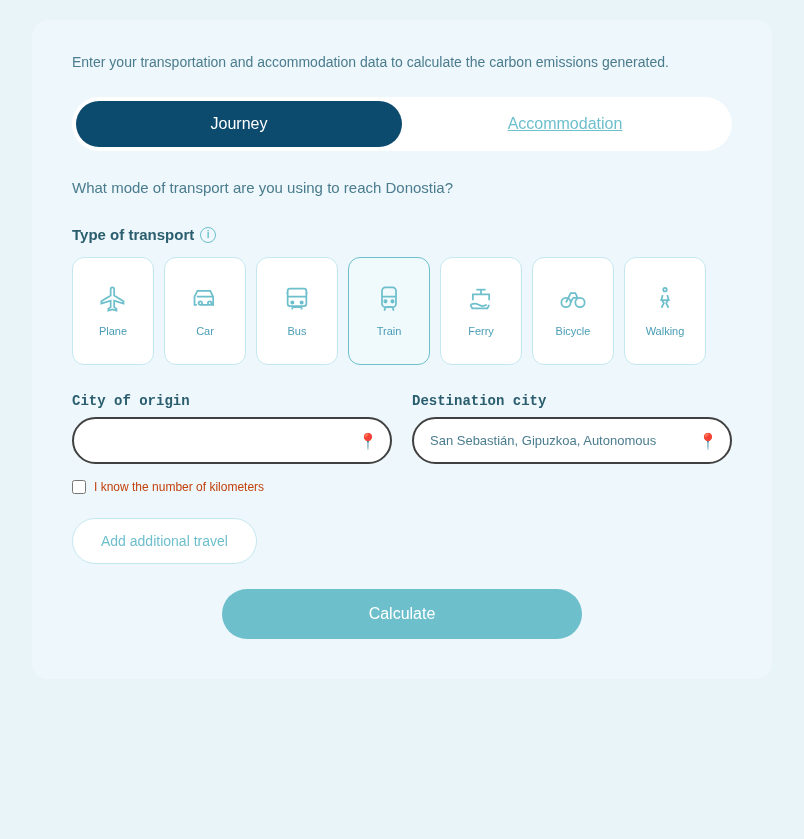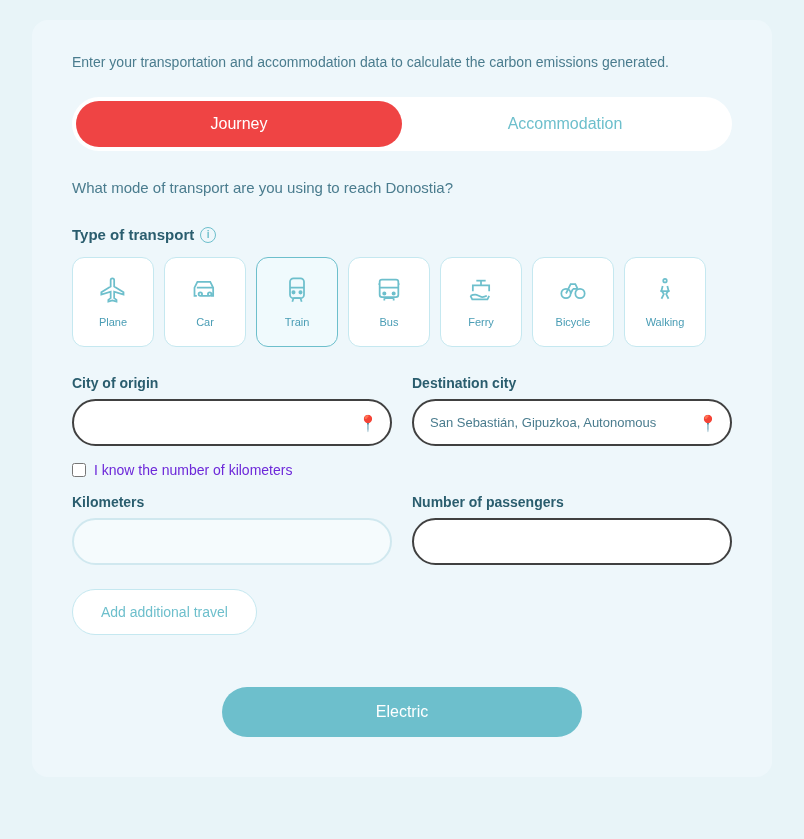--- a/index.html
+++ b/index.html
@@ -37,26 +37,27 @@
       flex: 1;
       padding: 14px 20px;
       border-radius: 50px;
       border: none;
       font-size: 16px;
       font-weight: 500;
       cursor: pointer;
       transition: all 0.2s;
     }
     .tab.active {
-      background: #ef4444;
+      background: #0c4a6e;
       color: white;
     }
     .tab.inactive {
       background: transparent;
       color: #6dbfcc;
+      text-decoration: underline;
     }
     .question {
       color: #4a7c8e;
       font-size: 15px;
       margin-bottom: 30px;
     }
     .section-label {
       color: #2a5d6e;
       font-size: 15px;
       font-weight: 700;
@@ -84,21 +85,21 @@
       margin-bottom: 28px;
       flex-wrap: wrap;
     }
     .transport-card {
       display: flex;
       flex-direction: column;
       align-items: center;
       justify-content: center;
       gap: 8px;
       width: 82px;
-      height: 90px;
+      height: 108px;
       border-radius: 12px;
       border: 1.5px solid #c5e8f0;
       background: white;
       cursor: pointer;
       font-size: 11px;
       color: #4a9db5;
       font-weight: 500;
       transition: all 0.2s;
     }
     .transport-card.selected {
@@ -122,20 +123,21 @@
       margin-bottom: 16px;
     }
     .field-group {
       flex: 1;
     }
     .field-label {
       color: #2a5d6e;
       font-size: 14px;
       font-weight: 700;
       margin-bottom: 8px;
+      font-family: Liberation Mono, monospace;
     }
     .input-wrapper {
       position: relative;
     }
     .input-field {
       width: 100%;
       padding: 14px 40px 14px 16px;
       border-radius: 50px;
       border: 2px solid #404040;
       background: white;
@@ -162,36 +164,36 @@
       gap: 8px;
       margin-bottom: 16px;
     }
     .checkbox-row input[type="checkbox"] {
       width: 14px;
       height: 14px;
       accent-color: #6dbfcc;
       cursor: pointer;
     }
     .checkbox-label {
-      color: #6d28d9;
-      font-size: 14px;
+      color: #c2410c;
+      font-size: 12px;
     }
     .add-travel-btn {
       display: inline-flex;
       align-items: center;
       gap: 8px;
       padding: 14px 28px;
       border-radius: 50px;
       border: 1.5px solid #c5e8f0;
       background: white;
       color: #6dbfcc;
       font-size: 14px;
       font-weight: 500;
       cursor: pointer;
-      margin-bottom: 52px;
+      margin-bottom: 25px;
       margin-top: 8px;
     }
     .calculate-btn {
       display: block;
       width: 360px;
       margin: 0 auto;
       padding: 16px;
       border-radius: 50px;
       border: none;
       background: #6dbfcc;
@@ -234,42 +236,42 @@
     <div class="transport-card">
       <span class="icon">
         <svg viewBox="0 0 24 24">
             <path d="M5 17H3v-7l2.5-5h11L19 10v7h-2m-1 0H8m8 0a1.5 1.5 0 0 0 1.5-1.5A1.5 1.5 0 0 0 16 14a1.5 1.5 0 0 0-1.5 1.5A1.5 1.5 0 0 0 16 17m-8 0a1.5 1.5 0 0 0 1.5-1.5A1.5 1.5 0 0 0 8 14a1.5 1.5 0 0 0-1.5 1.5A1.5 1.5 0 0 0 8 17M5 10h14"></path>
           </svg>
       </span>
       <span>Car</span>
     </div>
 
 
+    <div class="transport-card">
+      <span class="icon">
+        <svg viewBox="0 0 24 24">
+            <rect x="4" y="3" width="16" height="15" rx="2"></rect>
+            <path d="M4 10h16M8 19v2M16 19v2M8 19h8M3 7h1M20 7h1"></path>
+            <circle cx="8" cy="15" r="1" fill="#6dbfcc"></circle>
+            <circle cx="16" cy="15" r="1" fill="#6dbfcc"></circle>
+          </svg>
+      </span>
+      <span>Bus</span>
+    </div>
+
     <div class="transport-card selected">
       <span class="icon">
         <svg viewBox="0 0 24 24">
             <rect x="6" y="2" width="12" height="17" rx="3"></rect>
             <path d="M6 10h12M9 19l-1 3M15 19l1 3M9 19h6"></path>
             <circle cx="9" cy="14" r="1" fill="#6dbfcc"></circle>
             <circle cx="15" cy="14" r="1" fill="#6dbfcc"></circle>
           </svg>
       </span>
       <span>Train</span>
-    </div>
-
-    <div class="transport-card">
-      <span class="icon">
-        <svg viewBox="0 0 24 24">
-            <rect x="4" y="3" width="16" height="15" rx="2"></rect>
-            <path d="M4 10h16M8 19v2M16 19v2M8 19h8M3 7h1M20 7h1"></path>
-            <circle cx="8" cy="15" r="1" fill="#6dbfcc"></circle>
-            <circle cx="16" cy="15" r="1" fill="#6dbfcc"></circle>
-          </svg>
-      </span>
-      <span>Bus</span>
     </div>
 
     <div class="transport-card">
       <span class="icon">
         <svg viewBox="0 0 24 24">
             <path d="M3 17s2-1 4-1 4 2 6 2 4-1 4-1"></path>
             <path d="M5 13V8h14v5"></path>
             <path d="M12 8V4"></path>
             <path d="M8 4h8"></path>
             <path d="M3 17l1.5 3h13l1.5-3"></path>
@@ -318,31 +320,17 @@
         <span class="location-icon">📍</span>
       </div>
     </div>
   </div>
 
   <div class="checkbox-row">
     <input type="checkbox" id="km-checkbox" style="">
     <label class="checkbox-label" for="km-checkbox">I know the number of kilometers</label>
   </div>
 
-  <div class="fields-row">
-    <div class="field-group">
-      <div class="field-label">Kilometers</div>
-      <div class="input-wrapper">
-        <input class="input-field disabled" type="text" disabled="" style="">
-      </div>
-    </div>
-    <div class="field-group">
-      <div class="field-label">Number of passengers</div>
-      <div class="input-wrapper">
-        <input class="input-field" type="text" style="">
-      </div>
-    </div>
-  </div>
 
   <button class="add-travel-btn">Add additional travel</button>
 
-  <button class="calculate-btn">Electric</button>
+  <button class="calculate-btn">Calculate</button>
 </div>
 
 </body></html>

